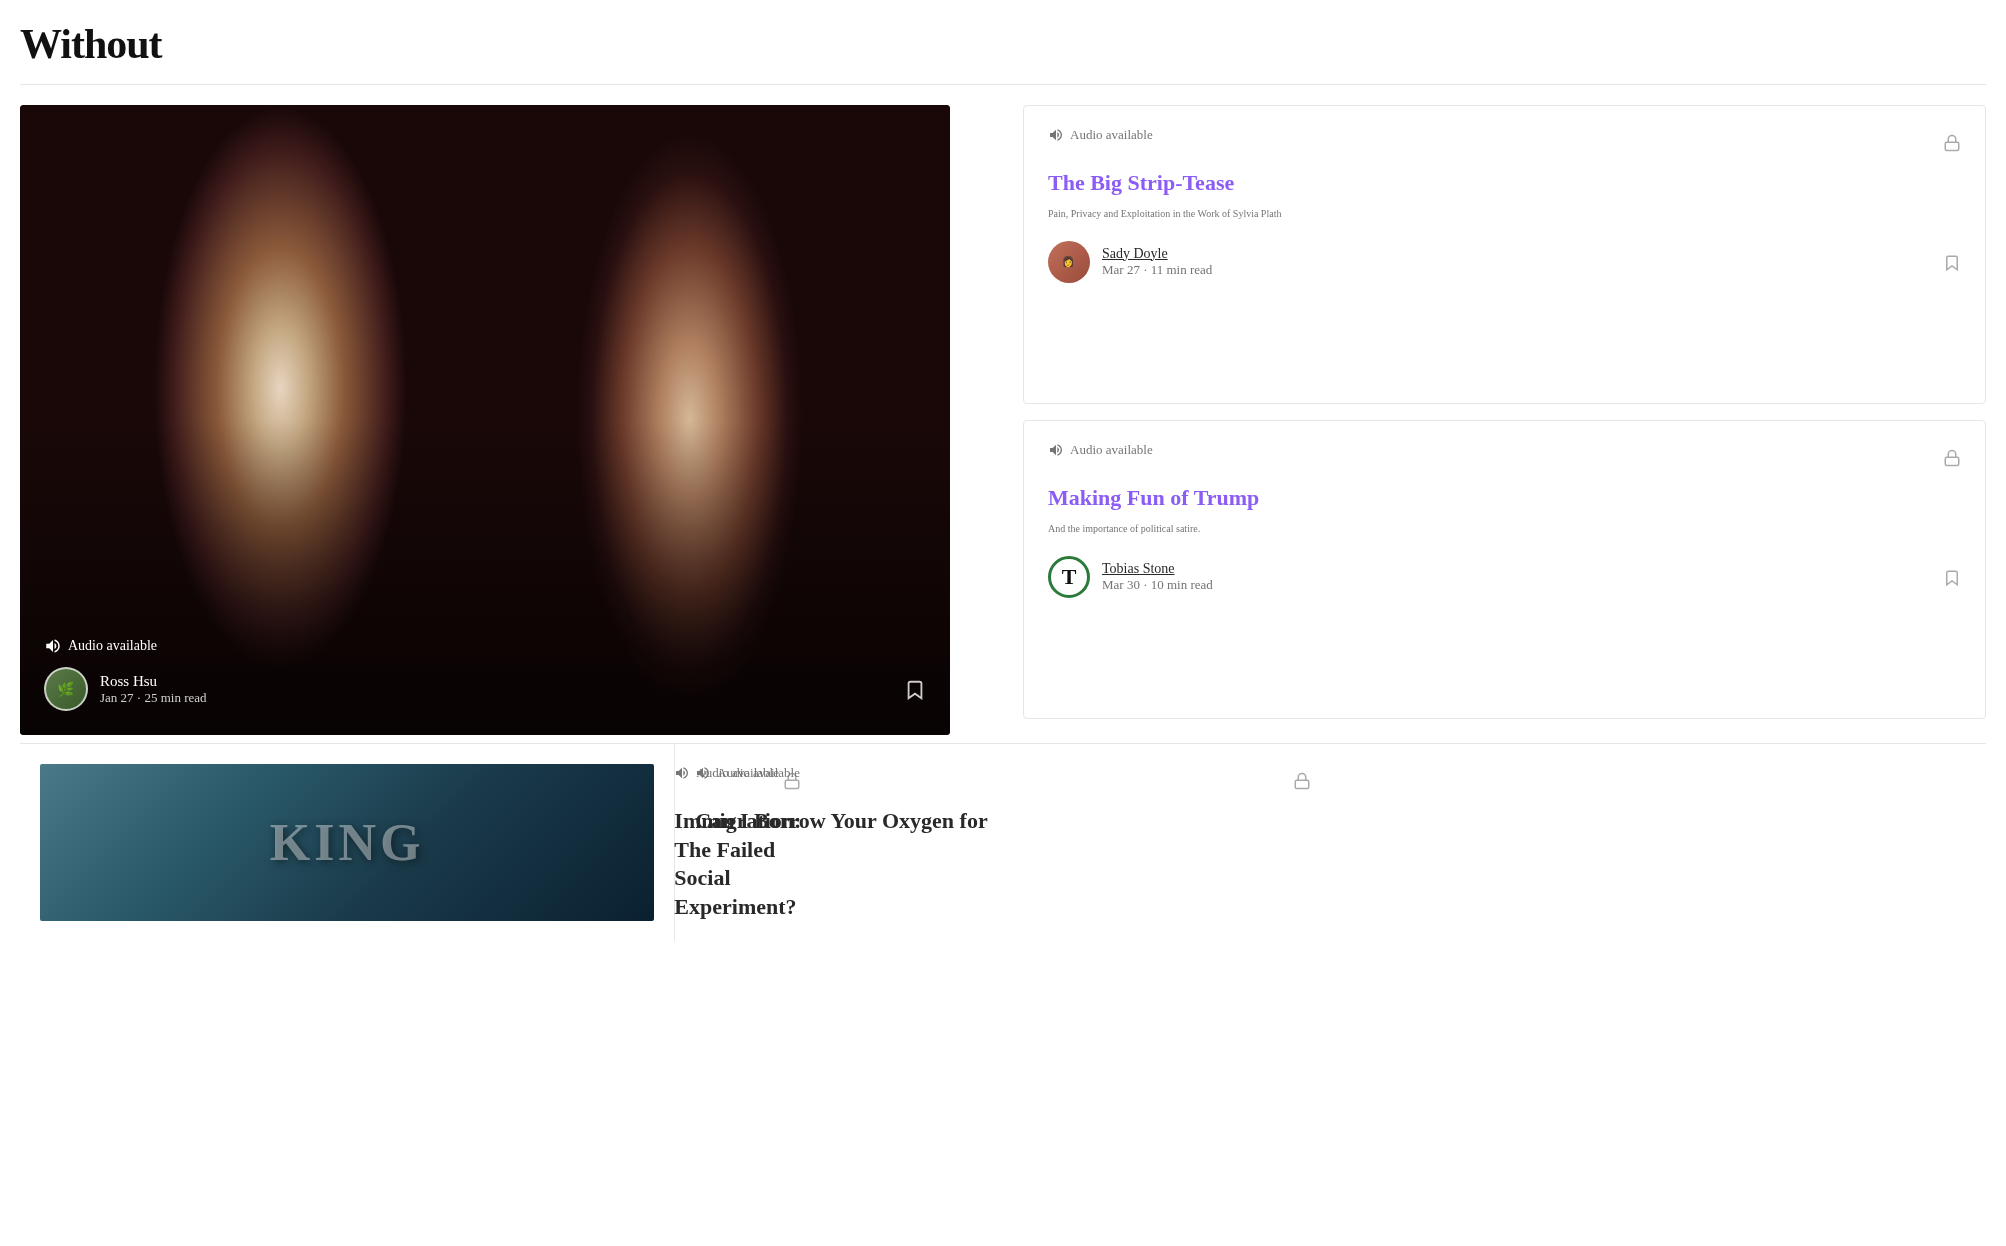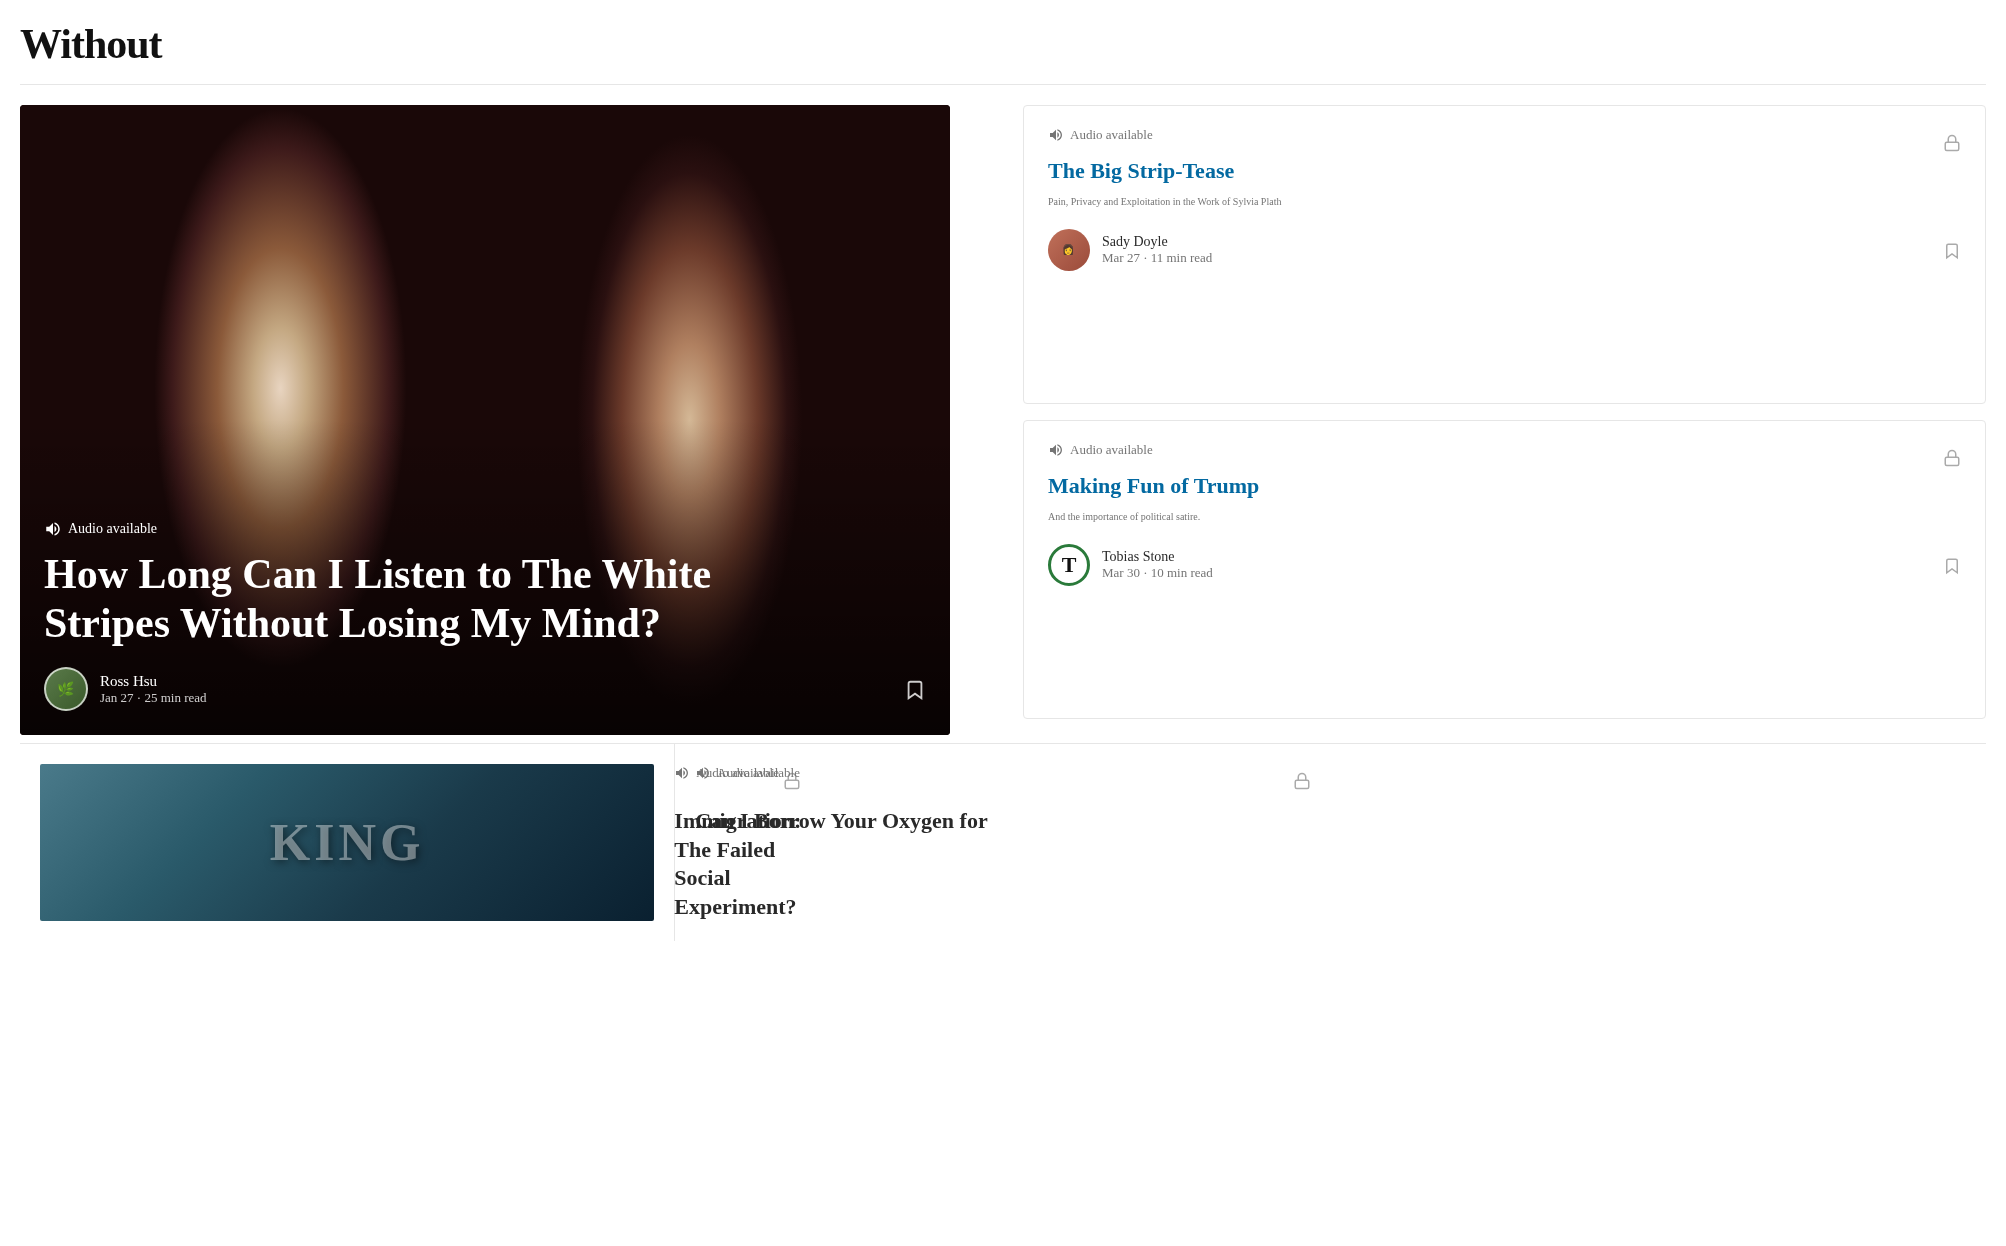--- a/index.html
+++ b/index.html
@@ -187,24 +187,24 @@
     }
 
     .lock-icon {
       color: #aaa;
       font-size: 18px;
     }
 
     .sidebar-title {
       font-size: 22px;
       font-weight: 700;
-      color: #0369a1;
+      color: #8b5cf6;
       line-height: 1.3;
       margin-bottom: 8px;
-      margin-top: 0;
+      margin-top: 12px;
     }
 
     .sidebar-subtitle {
       font-size: 10px;
       color: #757575;
       line-height: 1.5;
       margin-bottom: 20px;
     }
 
     .sidebar-author-row {
@@ -242,20 +242,21 @@
       border: 3px solid #2a7a3a;
       color: #111;
       font-size: 22px;
       font-weight: 900;
     }
 
     .sidebar-author-name {
       font-size: 14px;
       font-weight: 500;
       color: #292929;
+      text-decoration: underline;
     }
 
     .sidebar-author-meta {
       font-size: 13px;
       color: #757575;
     }
 
     .sidebar-bookmark {
       color: #aaa;
       font-size: 18px;
@@ -368,21 +369,20 @@
     <div class="hero-image">
       <div class="hero-overlay">
         <div class="audio-badge">
           <span class="audio-icon">
             <svg class="speaker-svg" width="18" height="18" viewBox="0 0 24 24" fill="white">
               <path d="M3 9v6h4l5 5V4L7 9H3zm13.5 3c0-1.77-1.02-3.29-2.5-4.03v8.05c1.48-.73 2.5-2.25 2.5-4.02zM14 3.23v2.06c2.89.86 5 3.54 5 6.71s-2.11 5.85-5 6.71v2.06c4.01-.91 7-4.49 7-8.77s-2.99-7.86-7-8.77z"></path>
             </svg>
           </span>
           <span>Audio available</span>
         </div>
-        <h2 class="hero-title">How Long Can I Listen to The White Stripes Without Losing My Mind?</h2>
         <div class="author-row">
           <div class="author-info">
             <div class="author-avatar">
               <span>🌿</span>
             </div>
             <div>
               <div class="author-name">Ross Hsu</div>
               <div class="author-meta">Jan 27 · 25 min read</div>
             </div>
           </div>

